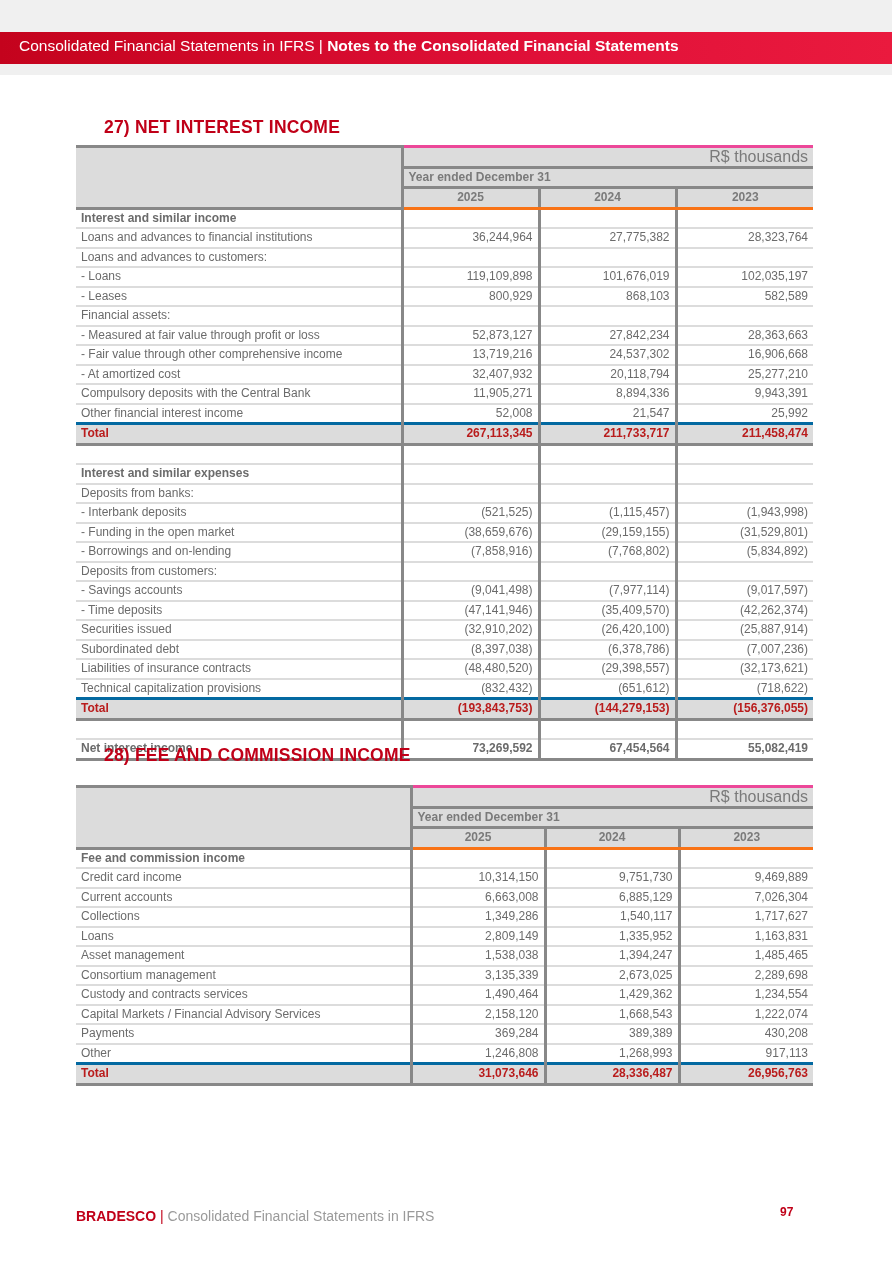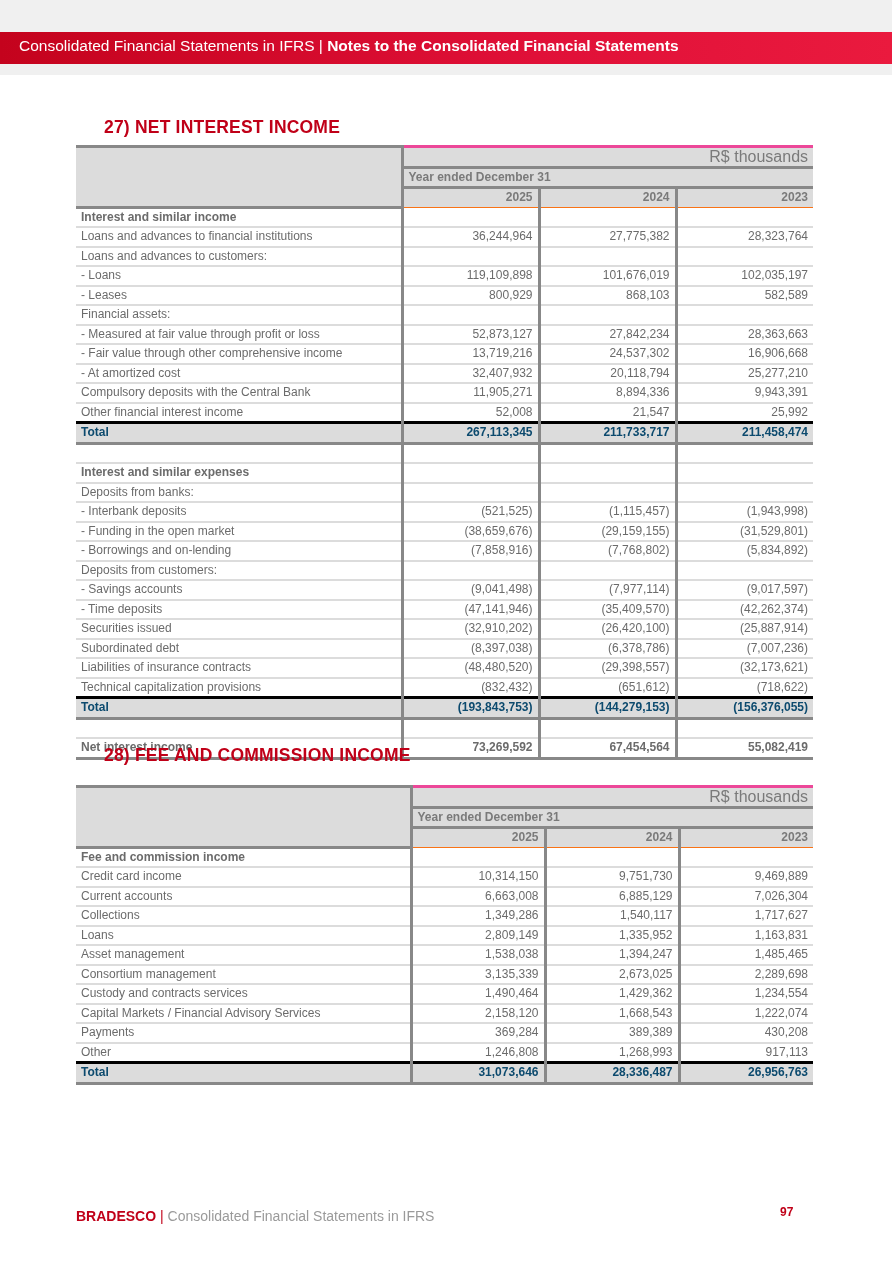--- a/index.html
+++ b/index.html
@@ -19,26 +19,26 @@
       position: absolute; left: 104px; font-size: 17.5px; font-weight: bold; color: #c00018; letter-spacing: 0.2px;
     }
     table.fin {
       position: absolute; left: 76px; width: 737px; border-collapse: collapse; font-size: 12px; table-layout: fixed;
     }
     table.fin td { padding: 0 5px; height: 17.5px; line-height: 17.5px; white-space: nowrap; overflow: hidden; }
     table.fin tr.hdr td { background: #dcdcdc; color: #7a7a7a; }
     table.fin tr.hdr td.label-cell { border-top: 3px solid #888; border-bottom: 3px solid #888; border-right: 3px solid #888; }
     table.fin tr.hdr-unit td.unit { text-align: right; border-top: 3px solid #ec4899; font-size: 16px; }
     table.fin tr.hdr-period td.period { text-align: left; font-weight: bold; border-top: 3px solid #888; }
-    table.fin tr.hdr-years td.year { text-align: right; font-weight: bold; border-top: 3px solid #888; border-bottom: 1px solid #f97316; }
+    table.fin tr.hdr-years td.year { text-align: center; font-weight: bold; border-top: 3px solid #888; border-bottom: 3px solid #f97316; }
     table.fin td.num { text-align: right; border-left: 3px solid #888; }
     table.fin tr.row td { border-bottom: 2px solid #dcdcdc; color: #6b6b6b; }
     table.fin tr.row td.lbl { }
     table.fin tr.row.bold td { font-weight: bold; }
-    table.fin tr.total td { background: #dcdcdc; font-weight: bold; border-top: 3px solid #000000; border-bottom: 3px solid #888; color: #0c4a6e; }
+    table.fin tr.total td { background: #dcdcdc; font-weight: bold; border-top: 3px solid #0369a1; border-bottom: 3px solid #888; color: #b91c1c; }
     table.fin tr.net td { font-weight: bold; border-bottom: 3px solid #888; border-top: 2px solid #dcdcdc; margin-left: 22px; }
     .footer { position: absolute; left: 76px; top: 1208px; font-size: 14px; color: #9a9a9a; }
     .footer .brand { color: #c00018; font-weight: bold; }
     .footer .sep { color: #c00018; }
     .page-num { position: absolute; left: 780px; top: 1205px; font-size: 12px; font-weight: bold; color: #c00018; }
   </style>
 </head>
 <body>
 
 <div class="topband"></div>

